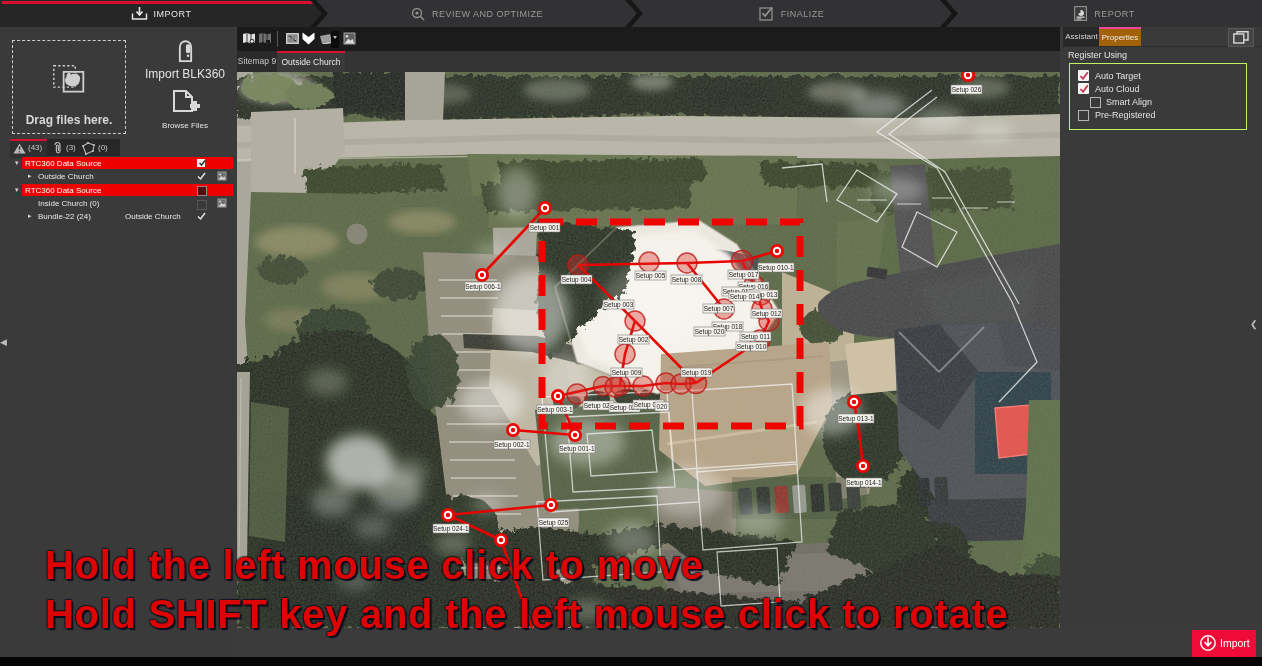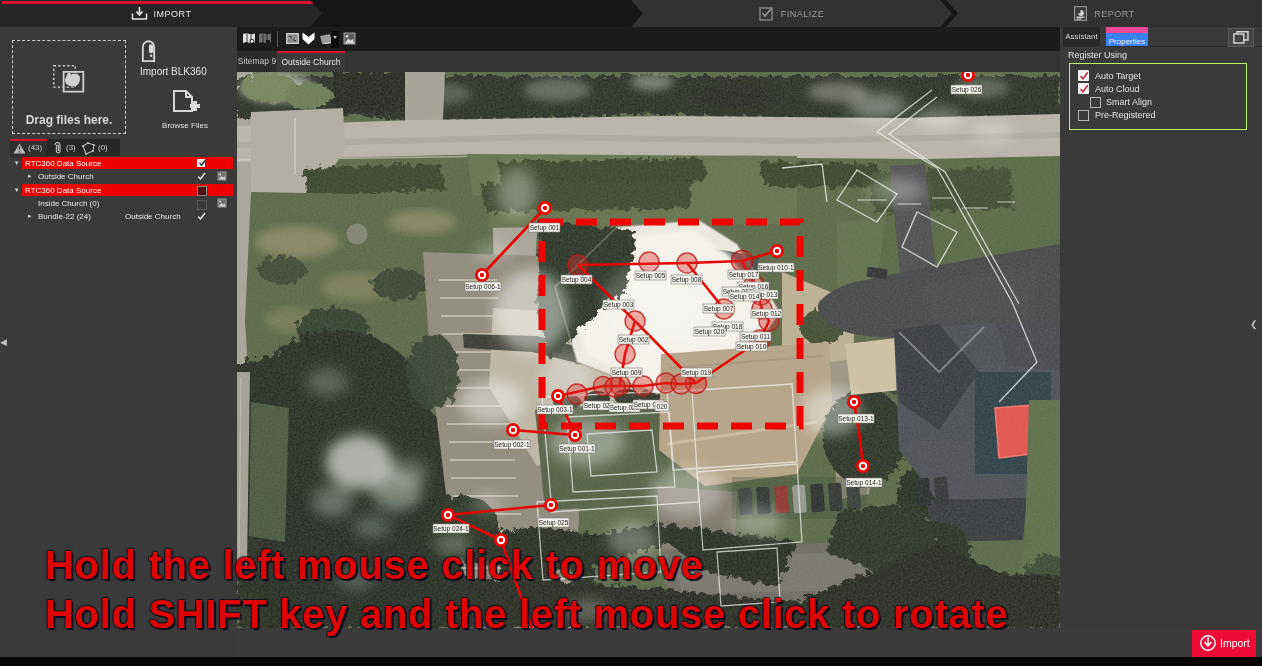--- a/index.html
+++ b/index.html
@@ -31,20 +31,28 @@
 
   <div class="seg" style="left:0;width:322px;background:#262626;color:#e8e8e8;clip-path:polygon(0 0,310px 0,322px 50%,310px 100%,0 100%);">
     <span style="position:absolute;left:2px;top:1px;width:314px;height:3px;background:#d6102e;"></span>
     <svg class="ic" width="17" height="15" viewBox="0 0 17 15">
         <path d="M8.5 1 v7 M5.5 5.5 L8.5 9 L11.5 5.5" stroke="#e8e8e8" stroke-width="1.6" fill="none"></path>
         <path d="M1.5 7.5 v5.5 h14 v-5.5" stroke="#e8e8e8" stroke-width="1.4" fill="none"></path>
       </svg>
     <span>IMPORT</span>
   </div>
 
+  <div class="seg" style="left:316px;width:321px;clip-path:polygon(0 0,309px 0,321px 50%,309px 100%,0 100%,12px 50%);">
+    <svg class="ic" width="16" height="16" viewBox="0 0 16 16">
+        <circle cx="7" cy="7" r="4.5" stroke="#909090" stroke-width="1.4" fill="none"></circle>
+        <circle cx="7" cy="7" r="1.6" fill="#909090"></circle>
+        <path d="M10.5 10.5 L14 14" stroke="#909090" stroke-width="1.6"></path>
+      </svg>
+    <span>REVIEW AND OPTIMIZE</span>
+  </div>
 
   <div class="seg" style="left:631px;width:321px;clip-path:polygon(0 0,309px 0,321px 50%,309px 100%,0 100%,12px 50%);">
     <svg class="ic" width="16" height="15" viewBox="0 0 16 15">
         <rect x="1" y="2" width="12" height="12" stroke="#909090" stroke-width="1.3" fill="none"></rect>
         <path d="M3.5 7 L6 10 L13 1.5" stroke="#909090" stroke-width="1.8" fill="none"></path>
       </svg>
     <span>FINALIZE</span>
   </div>
 
   <div class="seg" style="left:946px;width:316px;clip-path:polygon(0 0,316px 0,316px 100%,0 100%,12px 50%);">
@@ -64,21 +72,21 @@
   <div id="dragbox">
 
     <svg style="position:absolute;left:38px;top:22px;" width="36" height="34" viewBox="0 0 40 38">
       <rect x="3" y="3" width="24" height="24" fill="none" stroke="#d0d0d0" stroke-width="1.6" stroke-dasharray="2.5 2.5"></rect>
       <path d="M14 10 h22 v22 h-22 z" fill="none" stroke="#d0d0d0" stroke-width="2"></path>
       <path d="M18 24 c-3-2 -3-6 -1-8 c0-2 1-5 3-5 c1.5 0 2 1 2 2.5 c1-1.5 3-2 4.5-1.2 c1.8-0.6 3.6 0 4.4 1.6 c1.6 1 2 3 1.2 5 c0 3-2 6-5.5 6.8 c-3.2 0.8-6.6 0.2-8.6-1.7 z" fill="#cfcfcf"></path>
     </svg>
     <div style="position:absolute;left:0;width:112px;top:72px;text-align:center;">Drag files here.</div>
   </div>
 
-  <div class="abs" style="left:140px;top:10px;width:90px;height:52px;color:#e2e2e2;font-size:10px;text-align:left;">
+  <div class="abs" style="left:140px;top:10px;width:90px;height:52px;color:#e2e2e2;font-size:12px;text-align:center;">
     <svg width="17" height="25" viewBox="0 0 24 34" style="margin-top:1px;">
         <path d="M4 32 V12 a8 8 0 0 1 16 0 V32 Z" fill="none" stroke="#d8d8d8" stroke-width="2.6"></path>
         <rect x="12.6" y="8" width="6" height="13" rx="2.8" fill="#d8d8d8"></rect>
         <circle cx="15.6" cy="24.5" r="1.8" fill="#d8d8d8"></circle>
       </svg>
     <div style="margin-top:1px;">Import BLK360</div>
   </div>
 
   <div class="abs" style="left:140px;top:58px;width:90px;height:56px;color:#e2e2e2;font-size:8px;text-align:center;">
     <svg width="30" height="30" viewBox="0 0 30 30" style="margin-top:4px;">
@@ -661,21 +669,21 @@
           <text x="425.0" y="337" text-anchor="middle" fill="#1a1a1a">020</text>
         </g>
   </g>
 </svg>
 </div>
 
 <div id="rightpanel" class="abs">
 
   <div class="abs" style="left:3px;top:0;width:37px;height:19px;background:#282828;color:#d2d2d2;font-size:8px;line-height:19px;text-align:center;">Assistant</div>
 
-  <div class="abs" style="left:46px;top:0;width:42px;height:19px;background:#3b82f6;border-top:6px solid #ec4899;color:#efefef;font-size:8px;line-height:17px;text-align:center;box-sizing:border-box;">Properties</div>
+  <div class="abs" style="left:39px;top:0;width:42px;height:19px;background:#a16207;border-top:2px solid #ec4899;color:#efefef;font-size:8px;line-height:17px;text-align:center;box-sizing:border-box;">Properties</div>
   <div class="abs" style="left:2px;top:19px;width:200px;height:1px;background:#2d2d2d;"></div>
 
   <div class="abs" style="left:168px;top:1px;width:24px;height:17px;background:#454545;border:1px solid #585858;">
     <svg width="16" height="13" viewBox="0 0 16 13" style="margin:2px 0 0 4px;">
         <rect x="0.8" y="3" width="10" height="9" fill="none" stroke="#d9d9d9" stroke-width="1.4"></rect>
         <path d="M4 3 V0.8 H15 V9 H11" fill="none" stroke="#d9d9d9" stroke-width="1.4"></path>
         <rect x="5.5" y="4.5" width="8" height="3" fill="#d9d9d9" opacity="0"></rect>
       </svg>
   </div>
 

